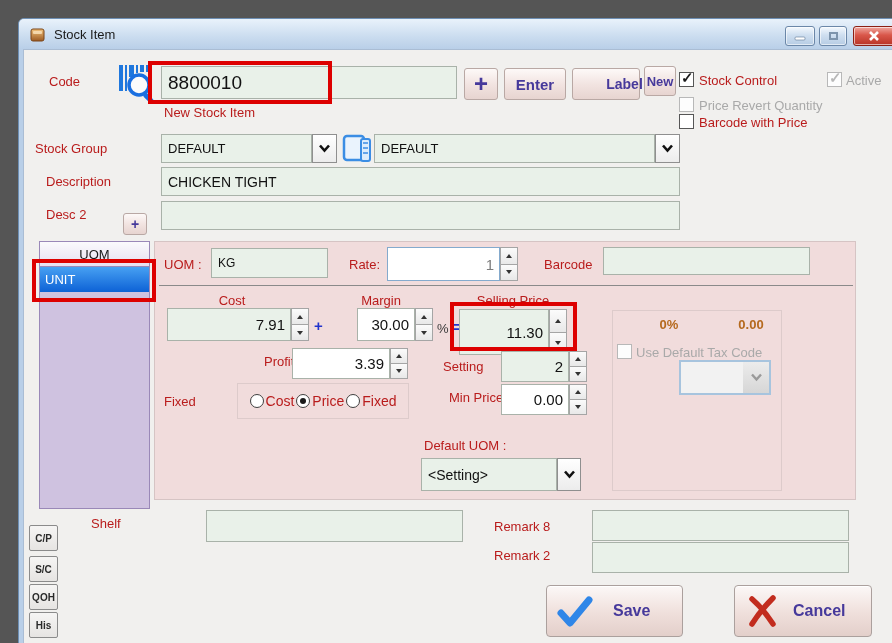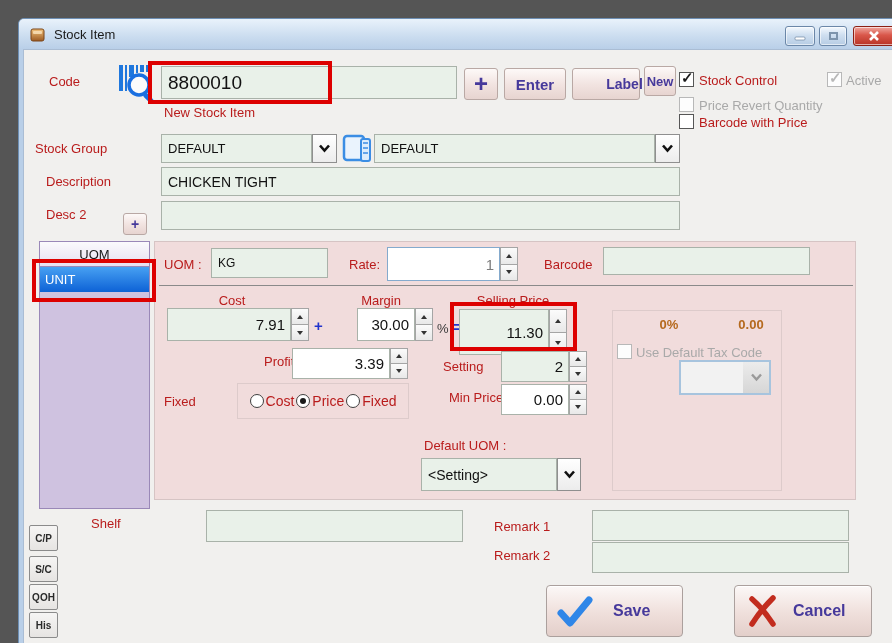--- a/index.html
+++ b/index.html
@@ -344,21 +344,21 @@
     <span>&lt;Setting&gt;</span>
   </div>
   <div class="chev-btn" style="left:538px; top:439px; width:24px; height:33px;">
     <svg width="13" height="9">
         <path d="M2 1.5 L6.5 6.5 L11 1.5" stroke="#111" stroke-width="2.6" fill="none"></path>
       </svg>
   </div>
 
   <div class="lbl" style="left:72px; top:497px;">Shelf</div>
   <div class="field" style="left:187px; top:491px; width:257px; height:32px;"></div>
-  <div class="lbl" style="left:475px; top:500px;">Remark 1</div>
+  <div class="lbl" style="left:475px; top:500px;">Remark 8</div>
   <div class="field" style="left:573px; top:491px; width:257px; height:31px;"></div>
   <div class="lbl" style="left:475px; top:529px;">Remark 2</div>
   <div class="field" style="left:573px; top:523px; width:257px; height:31px;"></div>
 
   <div class="bigbtn" style="left:715px; top:566px; width:138px; height:52px;">
     <svg width="36" height="36" style="margin-left:10px;">
       <path d="M7 6 C14 12 22 22 28 31 M28 5 C20 13 12 23 7 31" stroke="#c22c1e" stroke-width="5.5" fill="none" stroke-linecap="round"></path>
     </svg>
     <span style="margin-left:12px;">Cancel</span>
   </div>

